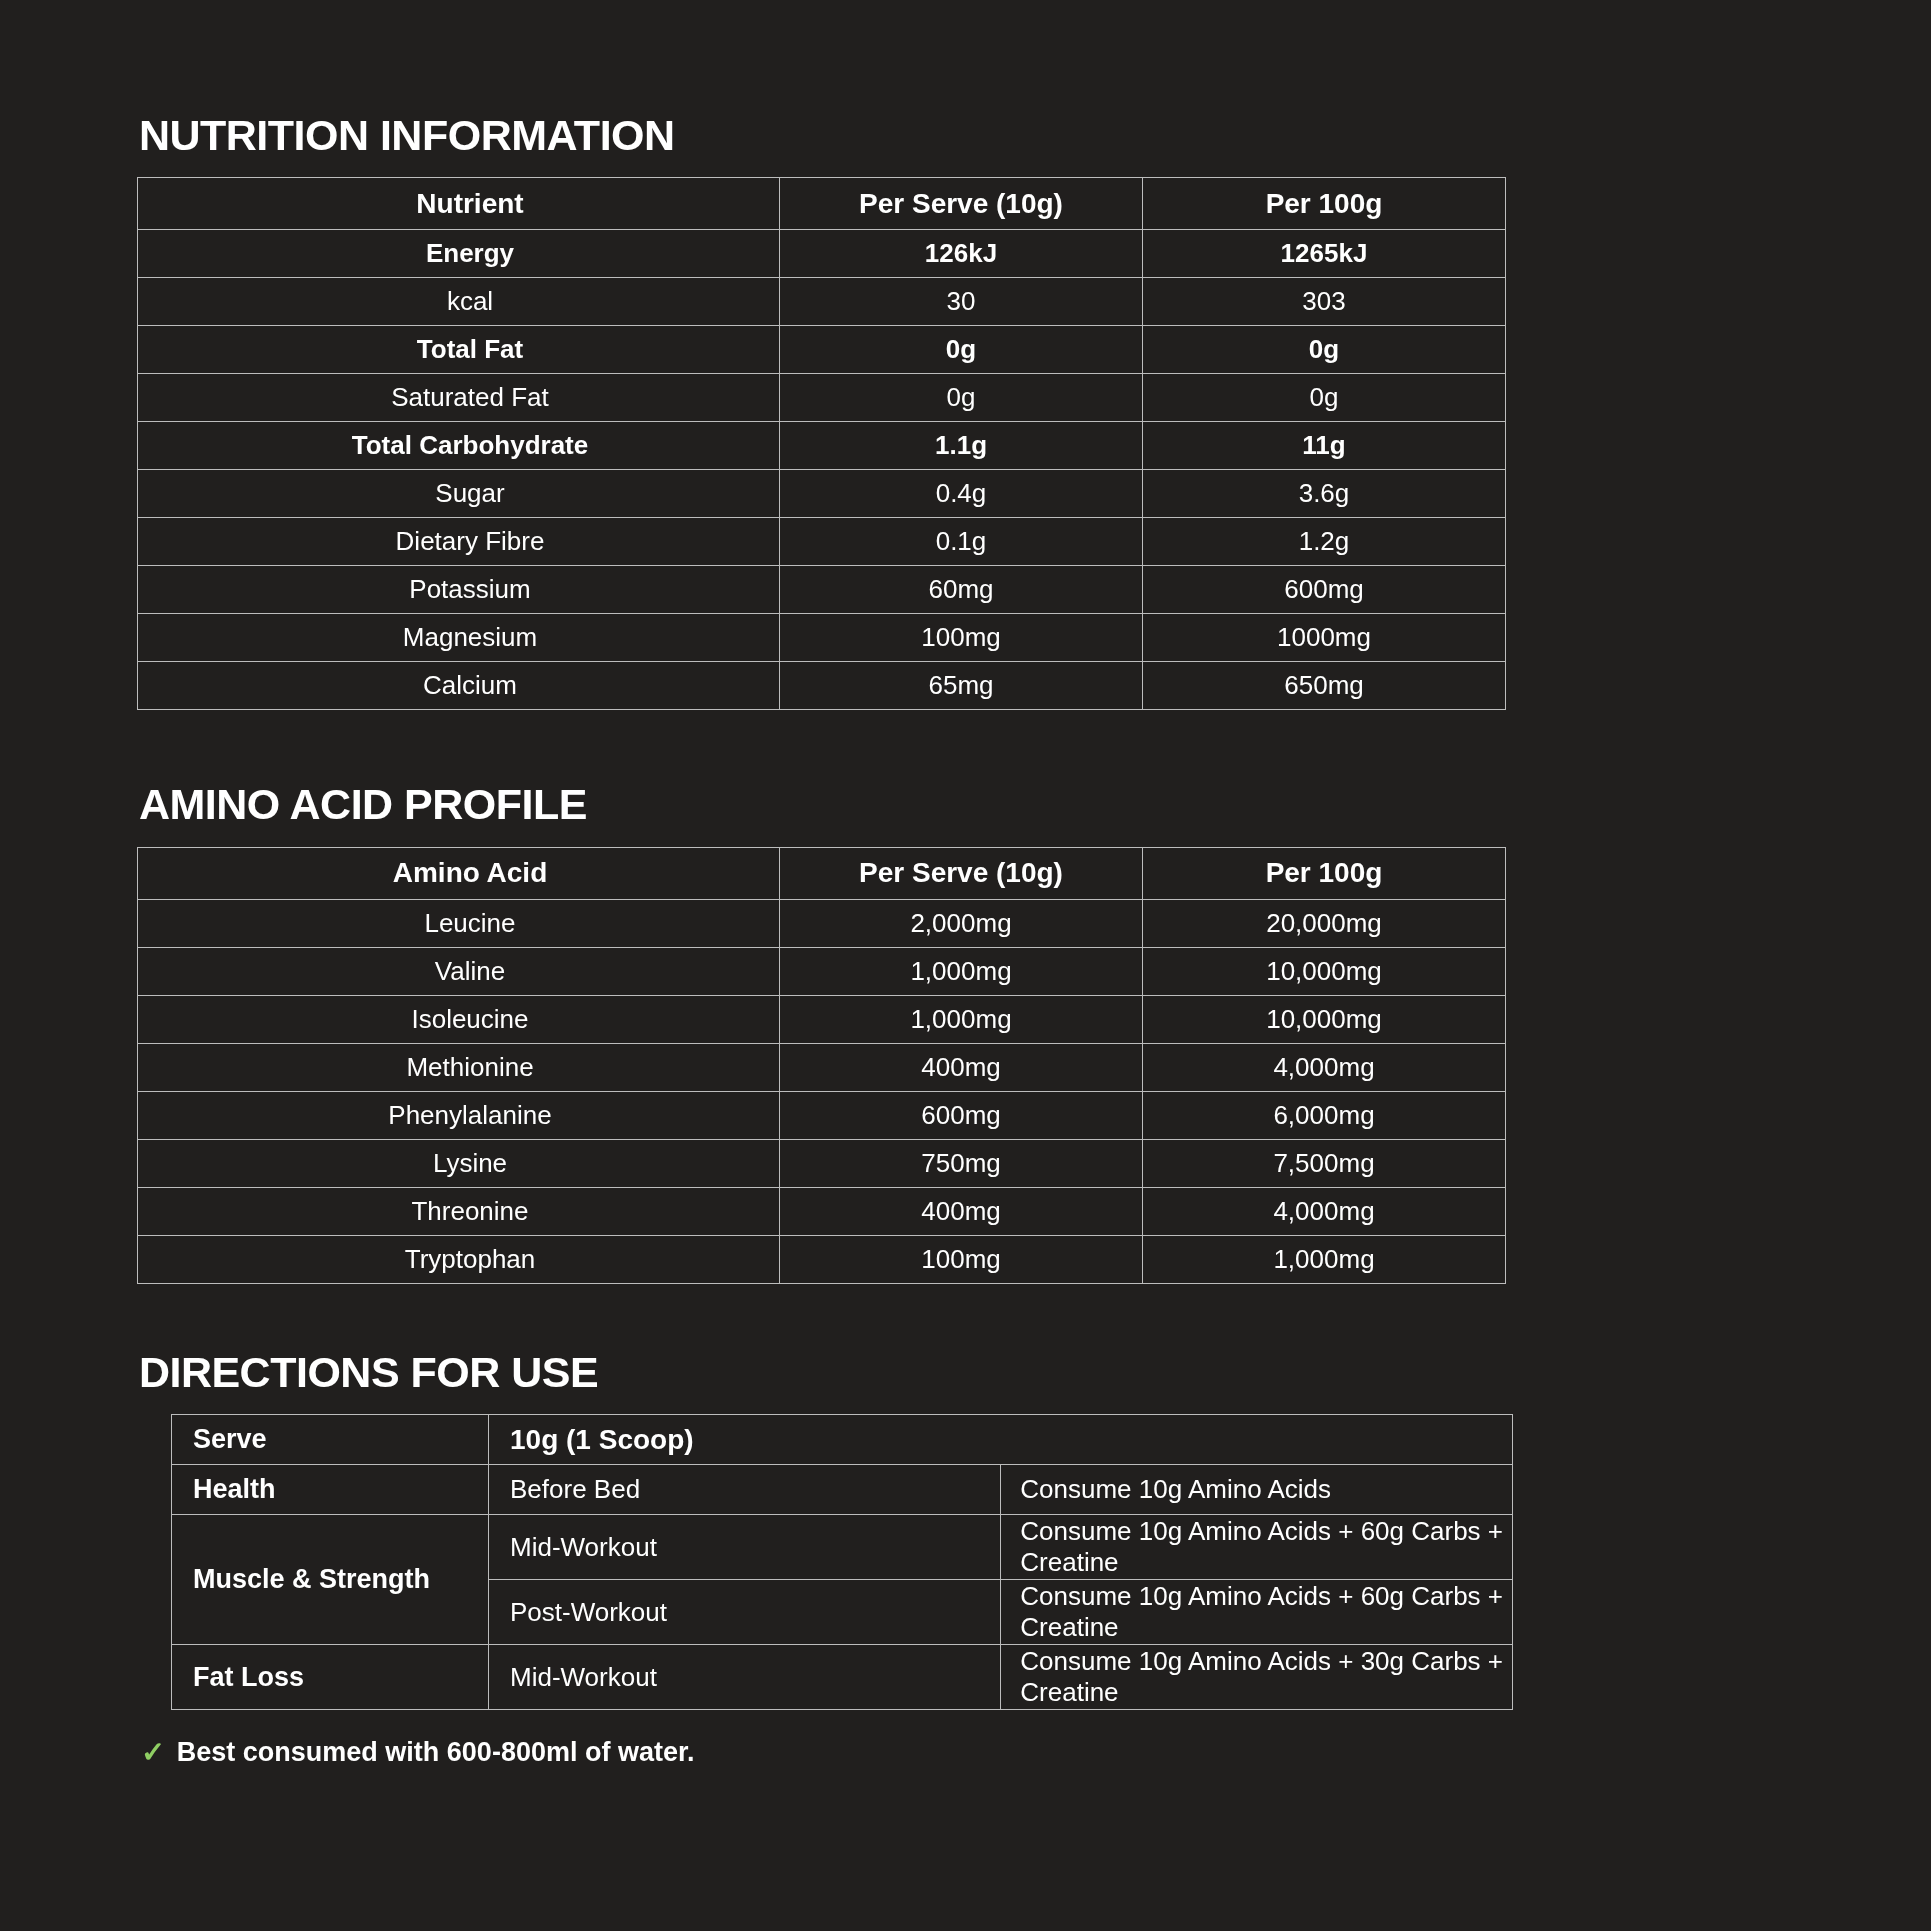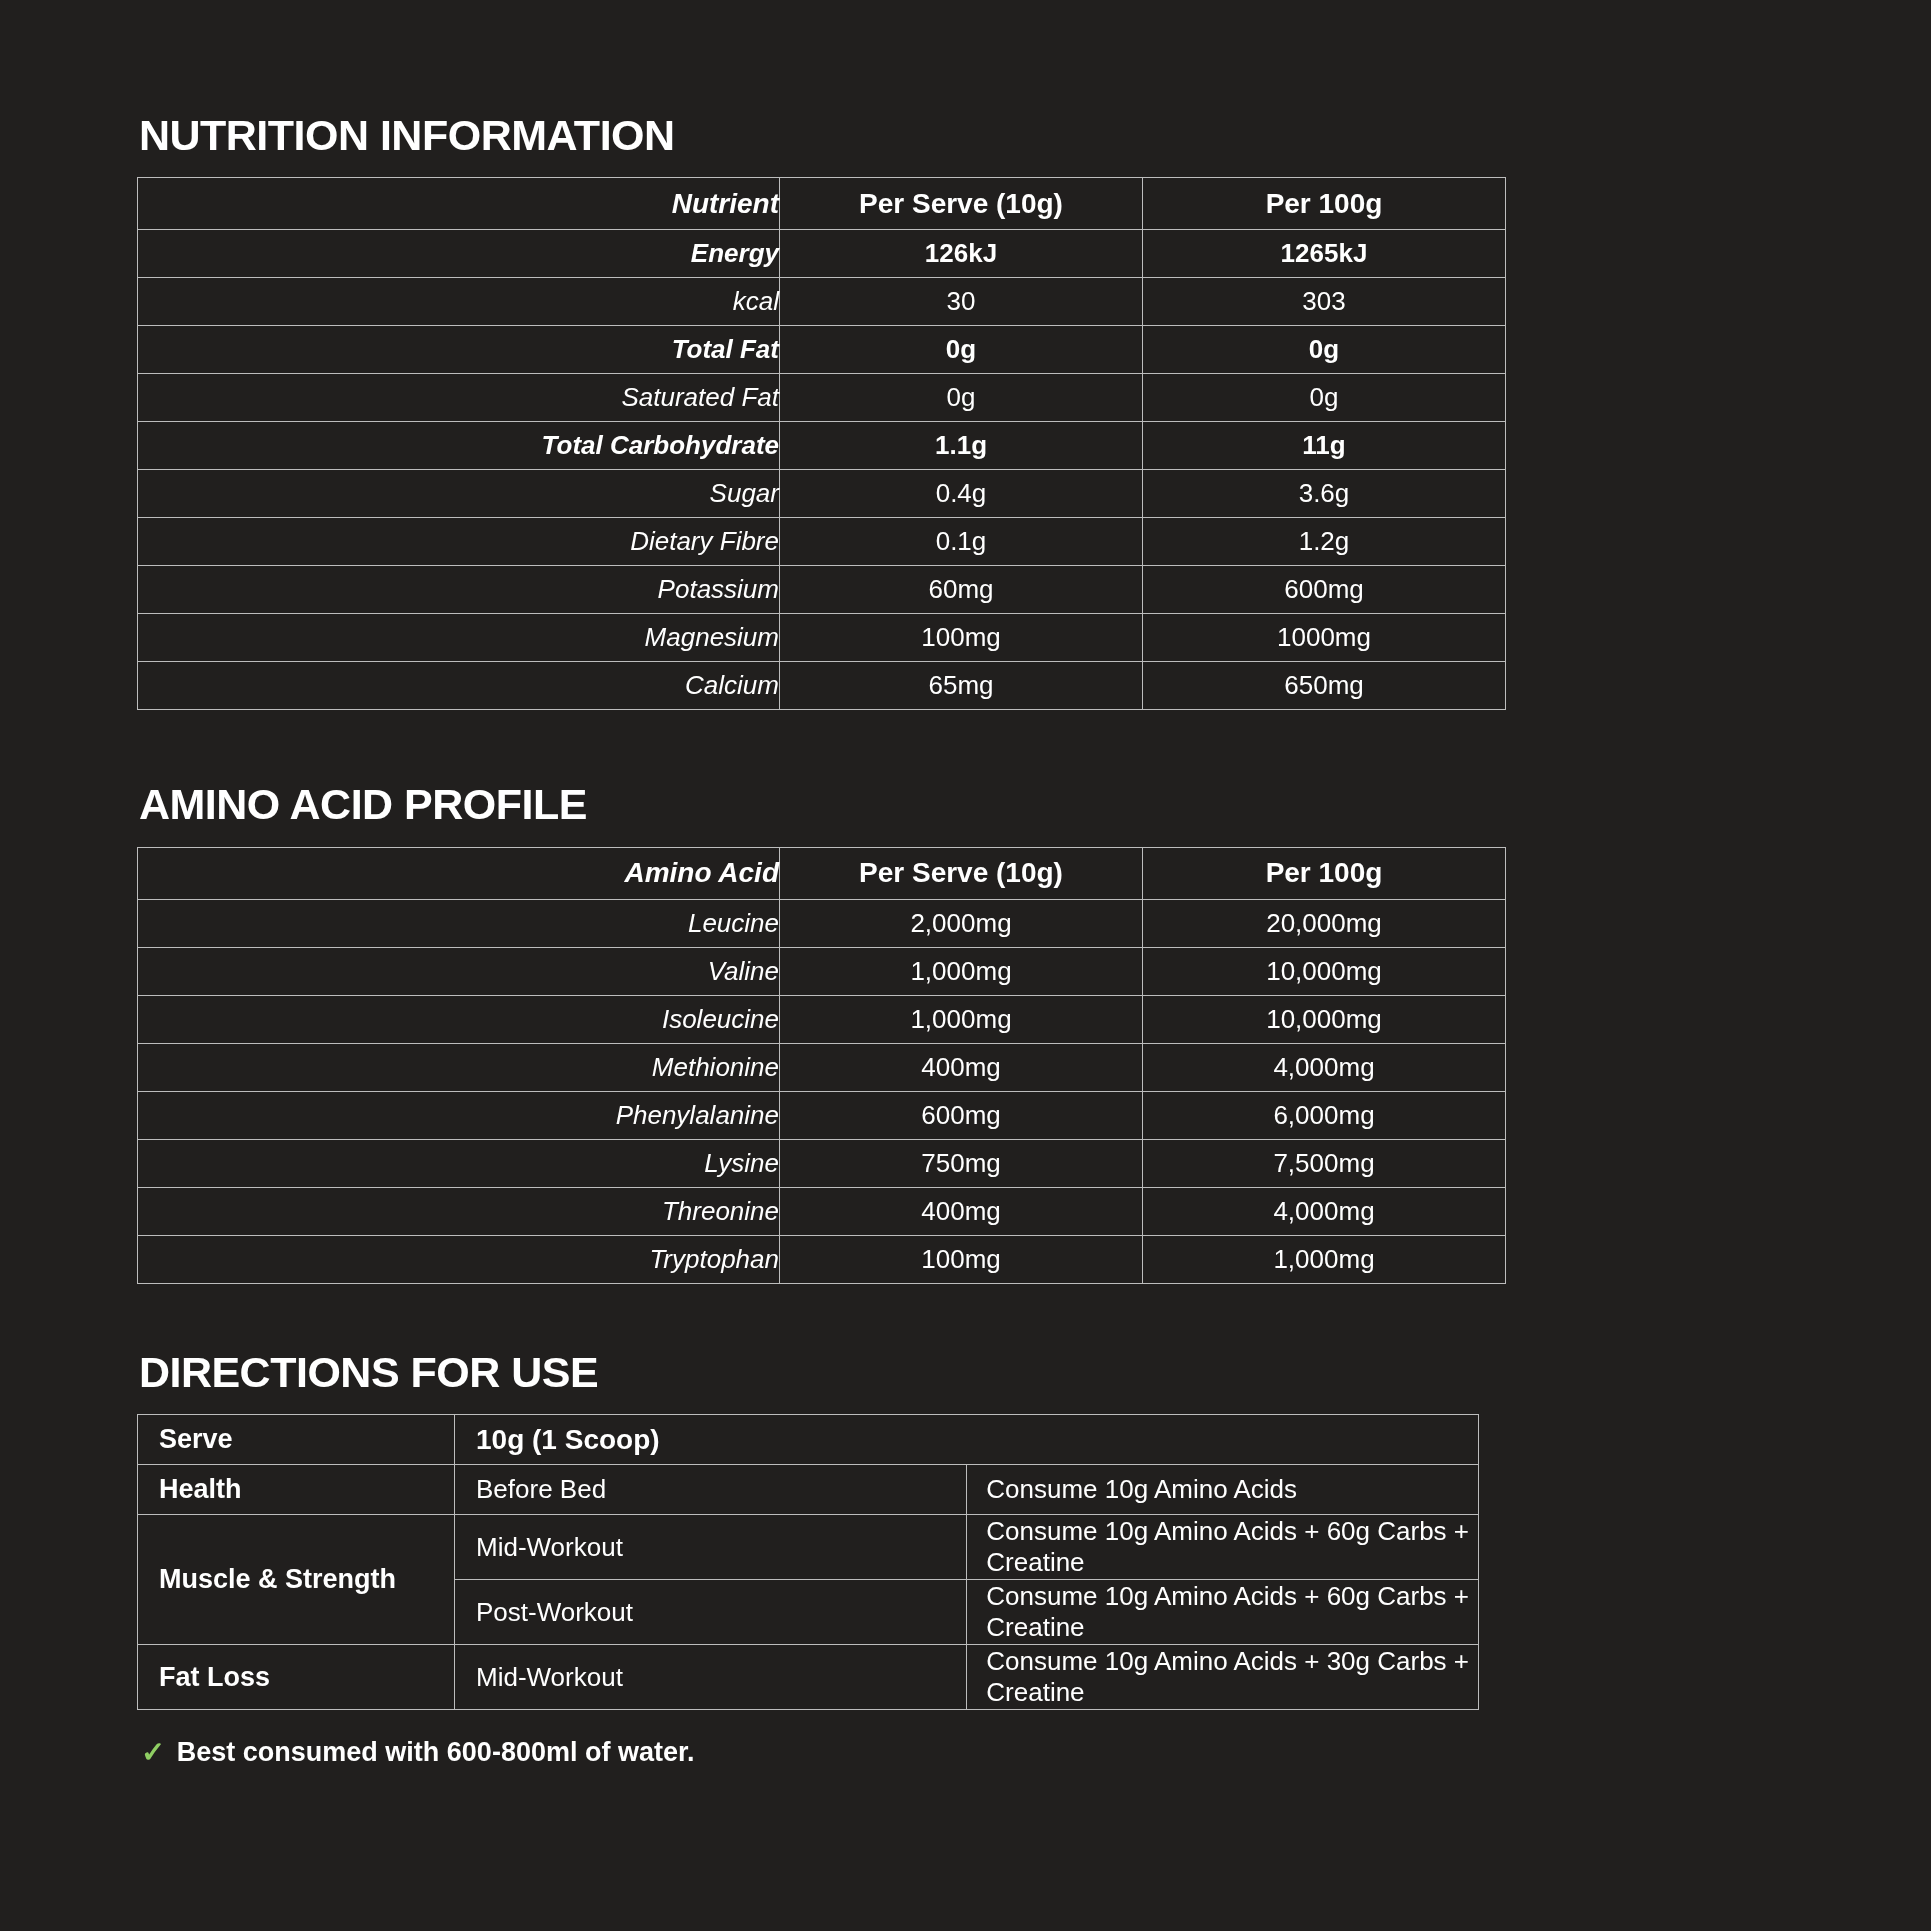--- a/index.html
+++ b/index.html
@@ -36,22 +36,21 @@
     height: 47px;
     padding: 0 0 0 0;
     font-size: 26px;
     color: #ffffff;
     font-weight: normal;
     vertical-align: middle;
   }
   table.data .c-name {
     width: 618px;
     padding-left: 23px;
-    text-align: right;
-    font-style: italic;
+    text-align: center;
   }
   table.data .c-val {
     width: 362px;
     text-align: center;
   }
   table.data tr.head td {
     font-weight: bold;
     font-size: 28px;
     height: 51px;
   }
@@ -59,20 +58,21 @@
     font-weight: bold;
   }
   .gap-lg { height: 70px; }
   .gap-md { height: 64px; }
 
   
   table.directions {
     border-collapse: collapse;
     width: 1342px;
     table-layout: fixed;
+    margin-left: 34px;
   }
   table.directions td {
     border: 1px solid #bdbdbd;
     height: 47px;
     font-size: 26px;
     color: #ffffff;
     font-weight: normal;
     vertical-align: middle;
     padding-left: 19.3px;
   }

